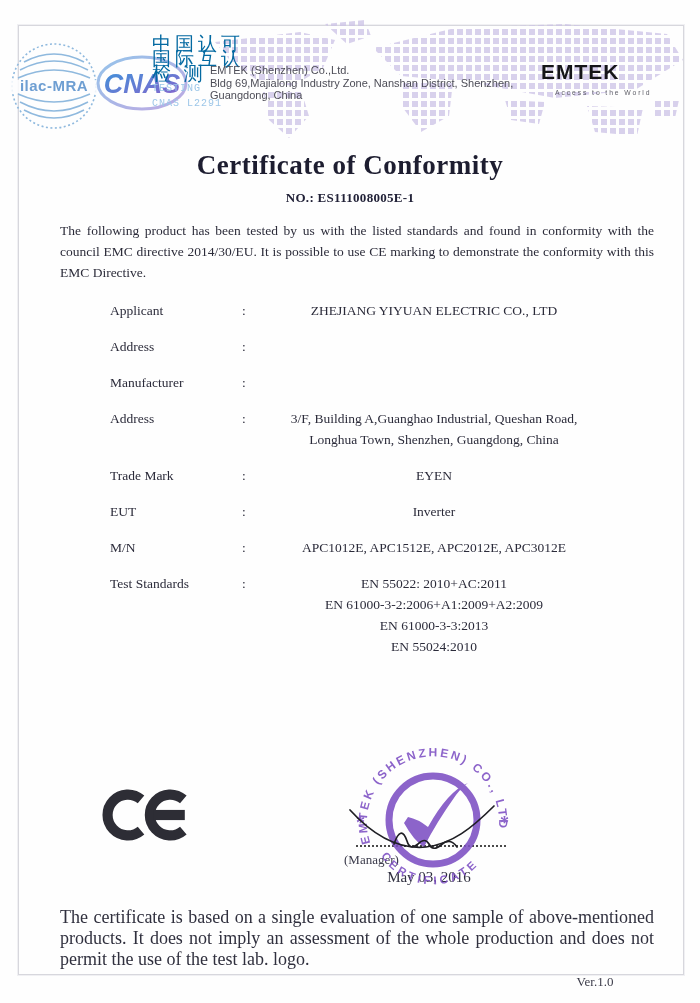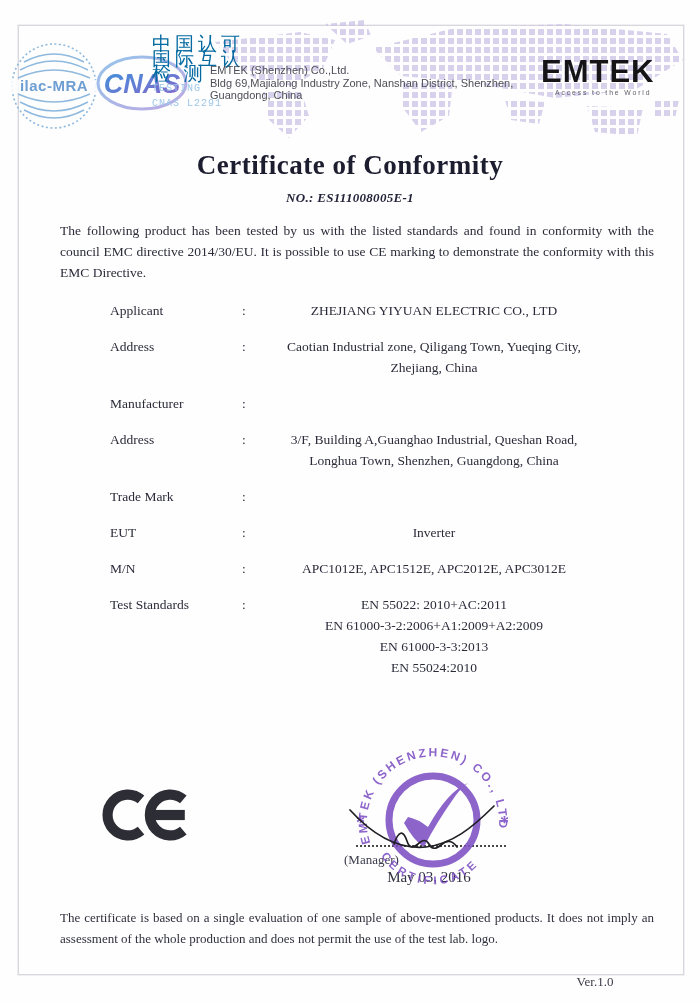--- a/index.html
+++ b/index.html
@@ -20,35 +20,35 @@
     font-family:"Liberation Sans",sans-serif;
   }
   .accred .cn{font-size:19px;letter-spacing:4px;color:#0369a1;font-family:Liberation Serif, serif;}
   .accred .en{font-size:10px;letter-spacing:1px;color:#9cc6e8;font-family:Liberation Mono, monospace;}
   .contact{
     position:absolute;left:210px;top:64px;width:325px;text-align:left;
     font-family:"Liberation Sans",sans-serif;font-size:11px;line-height:12.6px;color:#4d4d57;
   }
   .emtek-logo{position:absolute;left:541px;top:56px;width:146px;text-align:left;}
   .emtek-word{
-    font-family:"Liberation Sans",sans-serif;font-weight:800;font-size:31px;
+    font-family:"Liberation Sans",sans-serif;font-weight:800;font-size:21px;
     letter-spacing:1px;color:#151518;line-height:32px;
   }
   .emtek-tagline{
     font-family:"Liberation Sans",sans-serif;font-size:6.8px;letter-spacing:1.9px;
     color:#5f5f68;margin-top:1px;padding-left:14px;
   }
   
   .cert-title{
     position:absolute;left:0;top:150px;width:700px;text-align:center;
     font-size:27px;font-weight:700;color:#1d1d30;letter-spacing:.5px;
   }
   .cert-no{
     position:absolute;left:0;top:190px;width:700px;text-align:center;
-    font-size:13px;font-weight:700;color:#222238;letter-spacing:.3px;font-style:italic;
+    font-size:13px;font-weight:700;color:#222238;letter-spacing:.3px;
   }
   
   .intro{
     position:absolute;left:60px;top:220px;width:594px;
     font-size:13.5px;line-height:21px;text-align:justify;color:#2c2c3a;
   }
   .fields{position:absolute;left:110px;top:288px;width:500px;margin-top:12px;}
   .field-row{display:flex;margin-bottom:15px;font-size:13.5px;line-height:21px;}
   .field-label{width:132px;flex:0 0 132px;}
   .field-colon{width:16px;flex:0 0 16px;}
@@ -62,21 +62,21 @@
     position:absolute;left:344px;top:852px;width:178px;
     font-size:13px;color:#3b3b4b;z-index:2;
   }
   .sign-date{
     position:absolute;left:340px;top:869px;width:178px;text-align:center;
     font-size:15px;color:#2f2f3f;z-index:2;
   }
   
   .disclaimer{
     position:absolute;left:60px;top:907px;width:594px;
-    font-size:13px;line-height:21px;text-align:justify;color:#30303e;
+    font-size:18px;line-height:21px;text-align:justify;color:#30303e;
   }
   .version{
     position:absolute;left:540px;top:942px;width:110px;text-align:center;
     font-size:13px;color:#3a3a48;margin-top:32px;
   }
 </style>
 </head>
 <body>
 
 <div class="sheet">
@@ -151,36 +151,35 @@
 
   <div class="fields">
     <div class="field-row">
       <span class="field-label">Applicant</span>
       <span class="field-colon">:</span>
       <span class="field-value">ZHEJIANG YIYUAN ELECTRIC CO., LTD</span>
     </div>
     <div class="field-row">
       <span class="field-label">Address</span>
       <span class="field-colon">:</span>
-      <span class="field-value">Caotian Industrial zone, Qiligang Town, Yueqing City,
-Zhejiang, China</span>
     </div>
     <div class="field-row">
       <span class="field-label">Manufacturer</span>
       <span class="field-colon">:</span>
     </div>
     <div class="field-row">
       <span class="field-label">Address</span>
       <span class="field-colon">:</span>
       <span class="field-value">3/F, Building A,Guanghao Industrial, Queshan Road,
 Longhua Town, Shenzhen, Guangdong, China</span>
     </div>
     <div class="field-row">
       <span class="field-label">Trade Mark</span>
       <span class="field-colon">:</span>
+      <span class="field-value">EYEN</span>
     </div>
     <div class="field-row">
       <span class="field-label">EUT</span>
       <span class="field-colon">:</span>
       <span class="field-value">Inverter</span>
     </div>
     <div class="field-row">
       <span class="field-label">M/N</span>
       <span class="field-colon">:</span>
       <span class="field-value">APC1012E, APC1512E, APC2012E, APC3012E</span>

